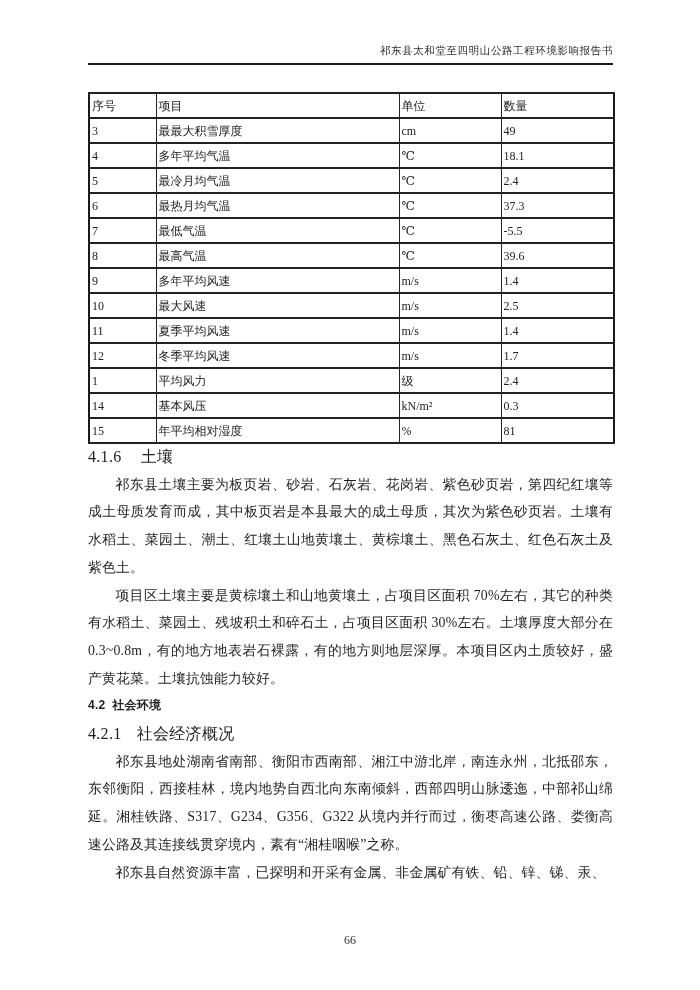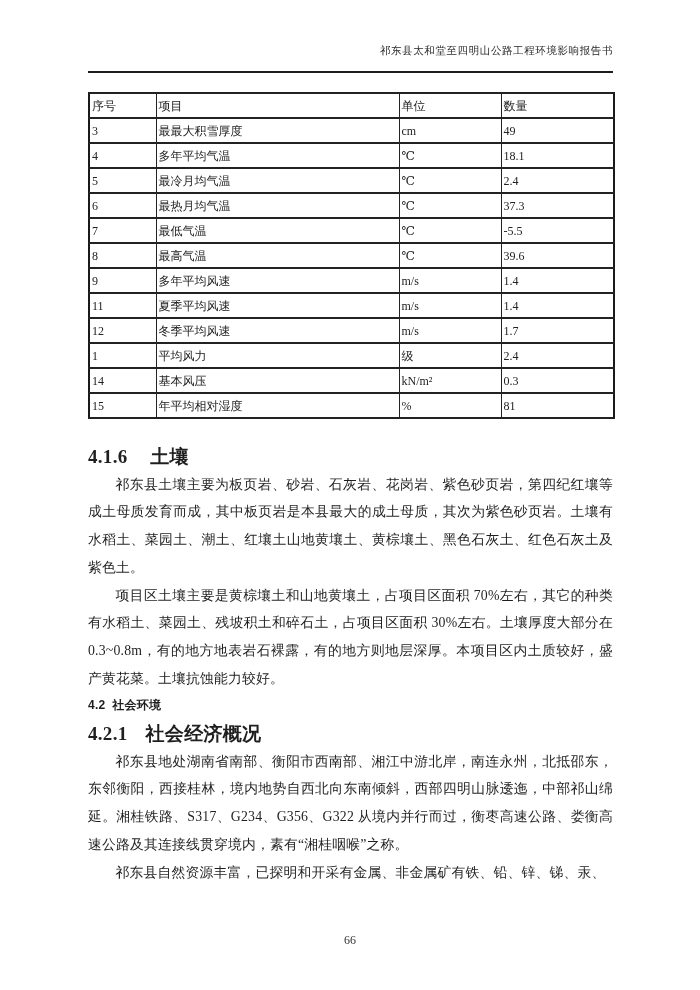--- a/index.html
+++ b/index.html
@@ -18,21 +18,21 @@
   .running-header {
     position: absolute;
     top: 44px;
     left: 88px;
     right: 87px;
     text-align: right;
     font-size: 10.5px;
     letter-spacing: 0.6px;
     color: #2a2a2a;
     border-bottom: 2px solid #1c1c1c;
-    padding-bottom: 13px;
+    padding-bottom: 5px;
   }
   
   .table-wrap {
     position: absolute;
     top: 92px;
     left: 88px;
     width: 525px;
   }
   table.climate {
     width: 525px;
@@ -61,22 +61,22 @@
     width: 525px;
     font-size: 13.8px;
     line-height: 27.7px;
     text-align: justify;
   }
   .body-text p {
     text-indent: 2em;
     letter-spacing: 0.2px;
   }
   h2.sec, h3.sec {
-    font-size: 19px;
-    font-weight: bold;
+    font-size: 16px;
+    font-weight: normal;
     line-height: 27.7px;
     letter-spacing: 0.3px;
   }
   h2.sec.bold {
     font-family: "Liberation Sans", "DejaVu Sans", sans-serif;
     font-weight: bold;
     font-size: 12px;
   }
   .h-gap-lg { margin-left: 1.2em; }
   .h-gap-sm { margin-left: 0.55em; }
@@ -155,20 +155,26 @@
           <td>℃</td>
           <td>39.6</td>
         </tr>
         <tr>
           <td>9</td>
           <td>多年平均风速</td>
           <td>m/s</td>
           <td>1.4</td>
         </tr>
         <tr>
+          <td>10</td>
+          <td>最大风速</td>
+          <td>m/s</td>
+          <td>2.5</td>
+        </tr>
+        <tr>
           <td>11</td>
           <td>夏季平均风速</td>
           <td>m/s</td>
           <td>1.4</td>
         </tr>
         <tr>
           <td>12</td>
           <td>冬季平均风速</td>
           <td>m/s</td>
           <td>1.7</td>

